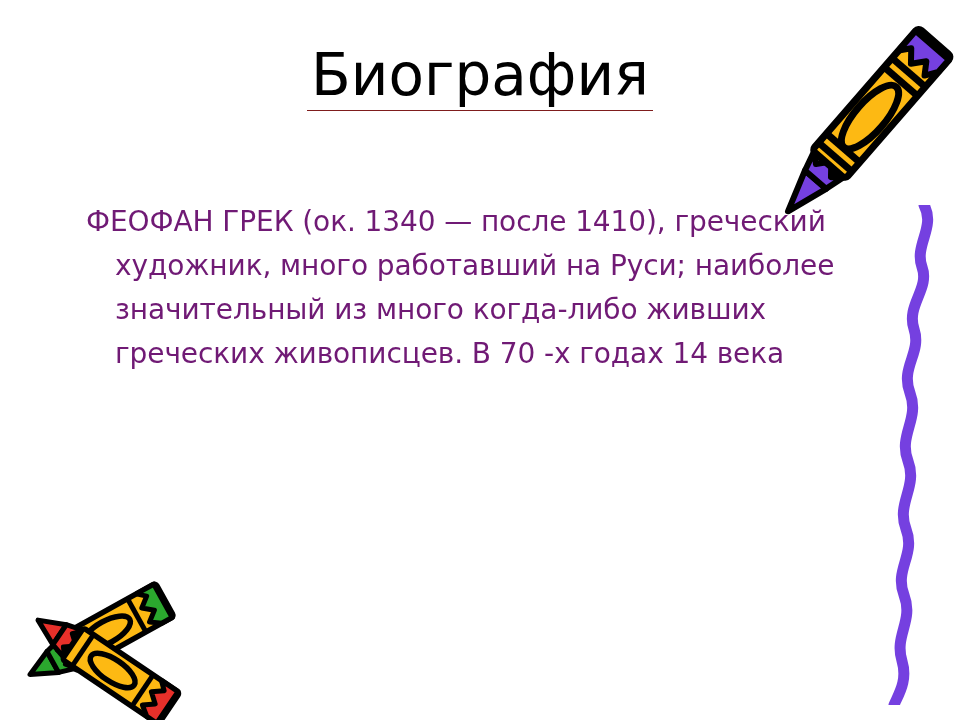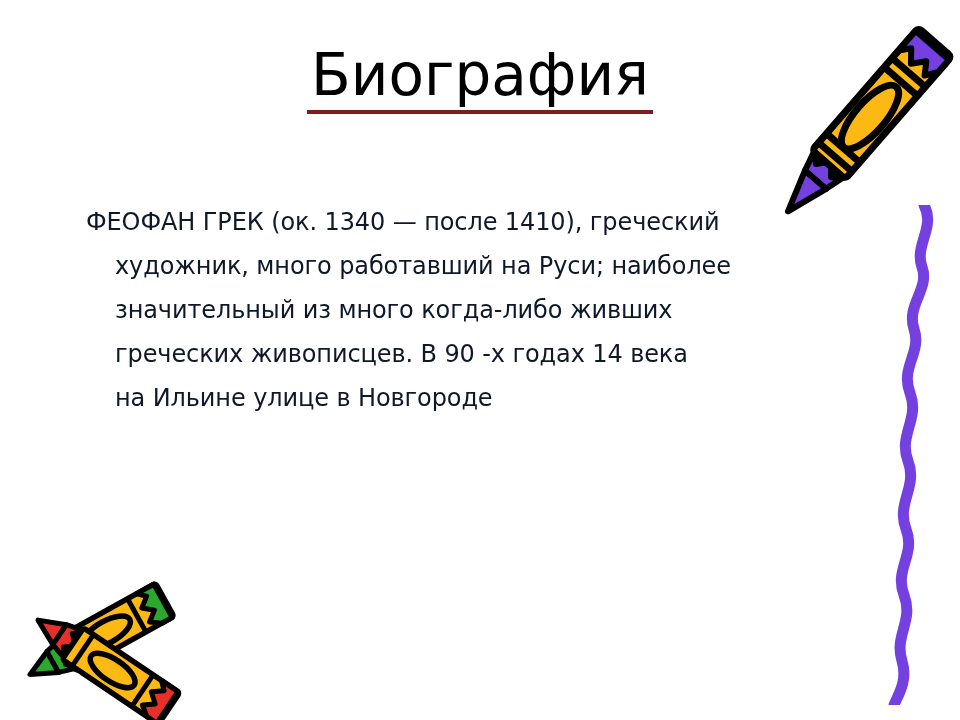--- a/index.html
+++ b/index.html
@@ -27,35 +27,35 @@
   }
   .title {
     display: inline-block;
     font-family: "DejaVu Sans", sans-serif;
     font-size: 58px;
     font-weight: 400;
     line-height: 1.0;
     color: #000000;
     letter-spacing: 0px;
     padding: 0 4px 6px 4px;
-    border-bottom: 4px solid #7f1d1d;
+    border-bottom: 1px solid #7f1d1d;
   }
 
   
   .body-block {
     position: absolute;
     left: 86px;
     top: 200px;
     width: 800px;
   }
   .body-line {
     font-family: "DejaVu Sans", sans-serif;
-    font-size: 24px;
+    font-size: 28px;
     line-height: 44px;
-    color: #0f172a;
+    color: #701a75;
     white-space: nowrap;
     letter-spacing: -0.1px;
   }
   .body-line.indent {
     padding-left: 29px;
   }
 
   
   .deco {
     position: absolute;
@@ -86,22 +86,21 @@
 <div class="slide">
 
   <div class="title-wrap">
     <span class="title">Биография</span>
   </div>
 
   <div class="body-block">
     <div class="body-line">ФЕОФАН ГРЕК (ок. 1340 — после 1410), греческий</div>
     <div class="body-line indent">художник, много работавший на Руси; наиболее</div>
     <div class="body-line indent">значительный из много когда-либо живших</div>
-    <div class="body-line indent">греческих живописцев. В 90 -х годах 14 века</div>
-    <div class="body-line indent">на Ильине улице в Новгороде</div>
+    <div class="body-line indent">греческих живописцев. В 70 -х годах 14 века</div>
   </div>
 
   <svg class="deco crayon-top-right" viewBox="0 0 200 250">
     <g transform="rotate(41 100 125)">
 
       <path d="M86 208 L100 250 L114 208 Z" fill="#7540E0" stroke="#000" stroke-width="6" stroke-linejoin="round"></path>
 
       <path d="M80 186 L86 208 L114 208 L120 186 L110 196 L100 184 L90 196 Z" fill="#7540E0" stroke="#000" stroke-width="6" stroke-linejoin="round"></path>
 
       <rect x="78" y="26" width="44" height="162" rx="4" fill="#FDB913" stroke="#000" stroke-width="7"></rect>

